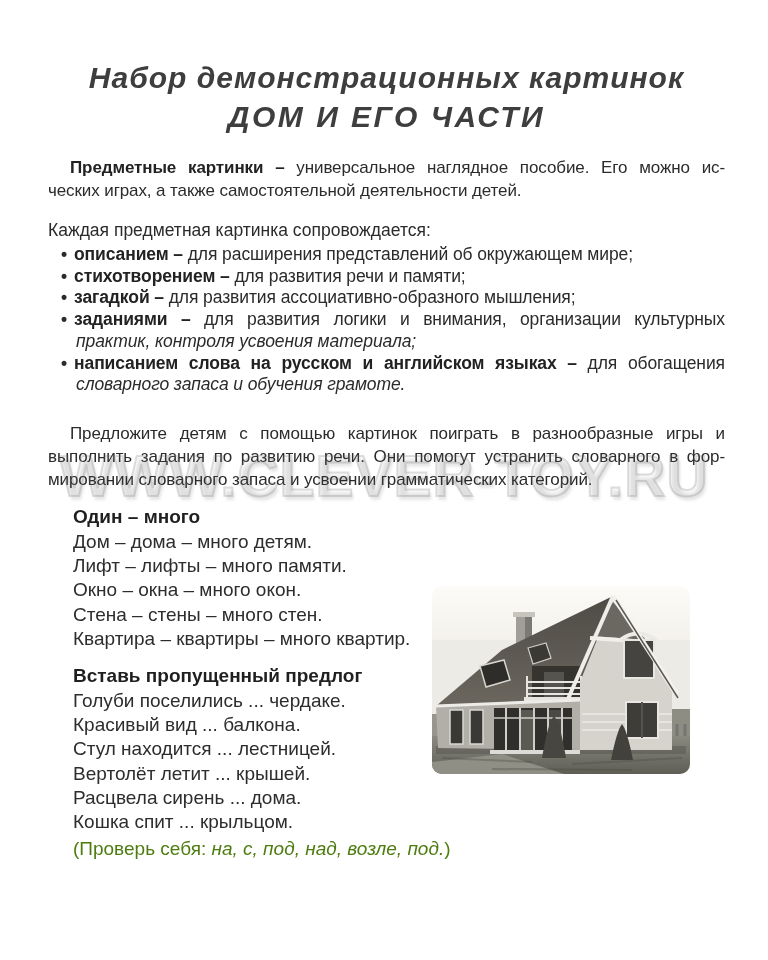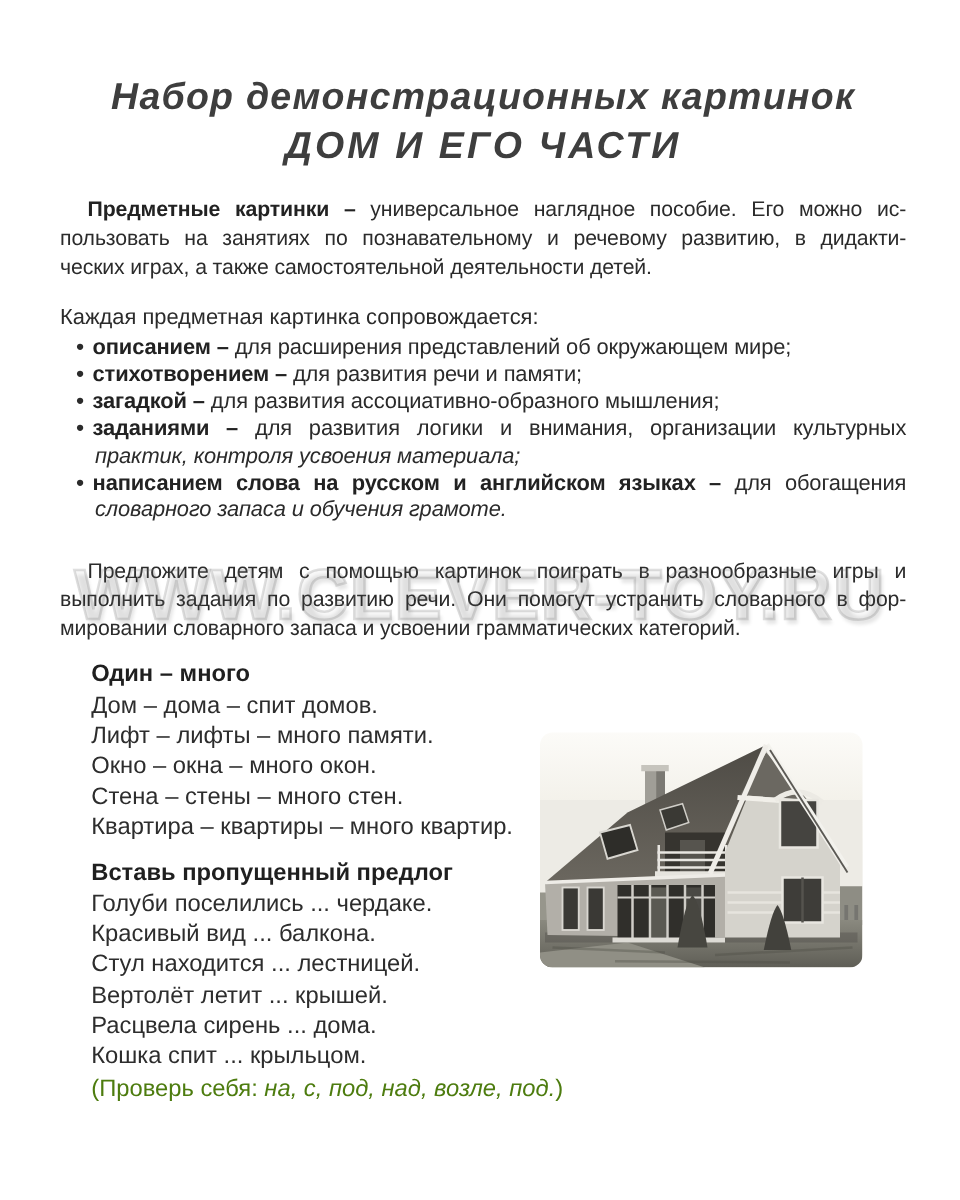--- a/index.html
+++ b/index.html
@@ -167,21 +167,20 @@
 
 <div class="page">
 
   <h1 class="title">
     <span class="t1">Набор демонстрационных картинок</span>
     <span class="t2">ДОМ И ЕГО ЧАСТИ</span>
   </h1>
 
   <div class="par intro">
     <span class="jl indent"><b>Предметные картинки –</b><span> универсальное наглядное пособие. Его можно ис-</span></span>
-    <span class="jl">пользовать на занятиях по познавательному и речевому развитию, в дидакти-</span>
     <span class="ll">ческих играх, а также самостоятельной деятельности детей.</span>
   </div>
 
   <div class="acc-head">Каждая предметная картинка сопровождается:</div>
 
   <div class="bullets">
     <div class="bi">
       <span class="line"><span class="dot">•</span><b>описанием –</b><span> для расширения представлений об окружающем мире;</span></span>
     </div>
     <div class="bi">
@@ -201,21 +200,21 @@
   </div>
 
   <div class="par suggest">
     <span class="jl indent">Предложите детям с помощью картинок поиграть в разнообразные игры и</span>
     <span class="jl">выполнить задания по развитию речи. Они помогут устранить словарного в фор-</span>
     <span class="ll">мировании словарного запаса и усвоении грамматических категорий.</span>
   </div>
 
   <div class="h19">Один – много</div>
   <div class="list19">
-    <span class="row">Дом – дома – спит домов.</span>
+    <span class="row">Дом – дома – много детям.</span>
     <span class="row">Лифт – лифты – много памяти.</span>
     <span class="row">Окно – окна – много окон.</span>
     <span class="row">Стена – стены – много стен.</span>
     <span class="row">Квартира – квартиры – много квартир.</span>
   </div>
 
   <div class="h19 h19b">Вставь пропущенный предлог</div>
   <div class="list19">
     <span class="row">Голуби поселились ... чердаке.</span>
     <span class="row">Красивый вид ... балкона.</span>

